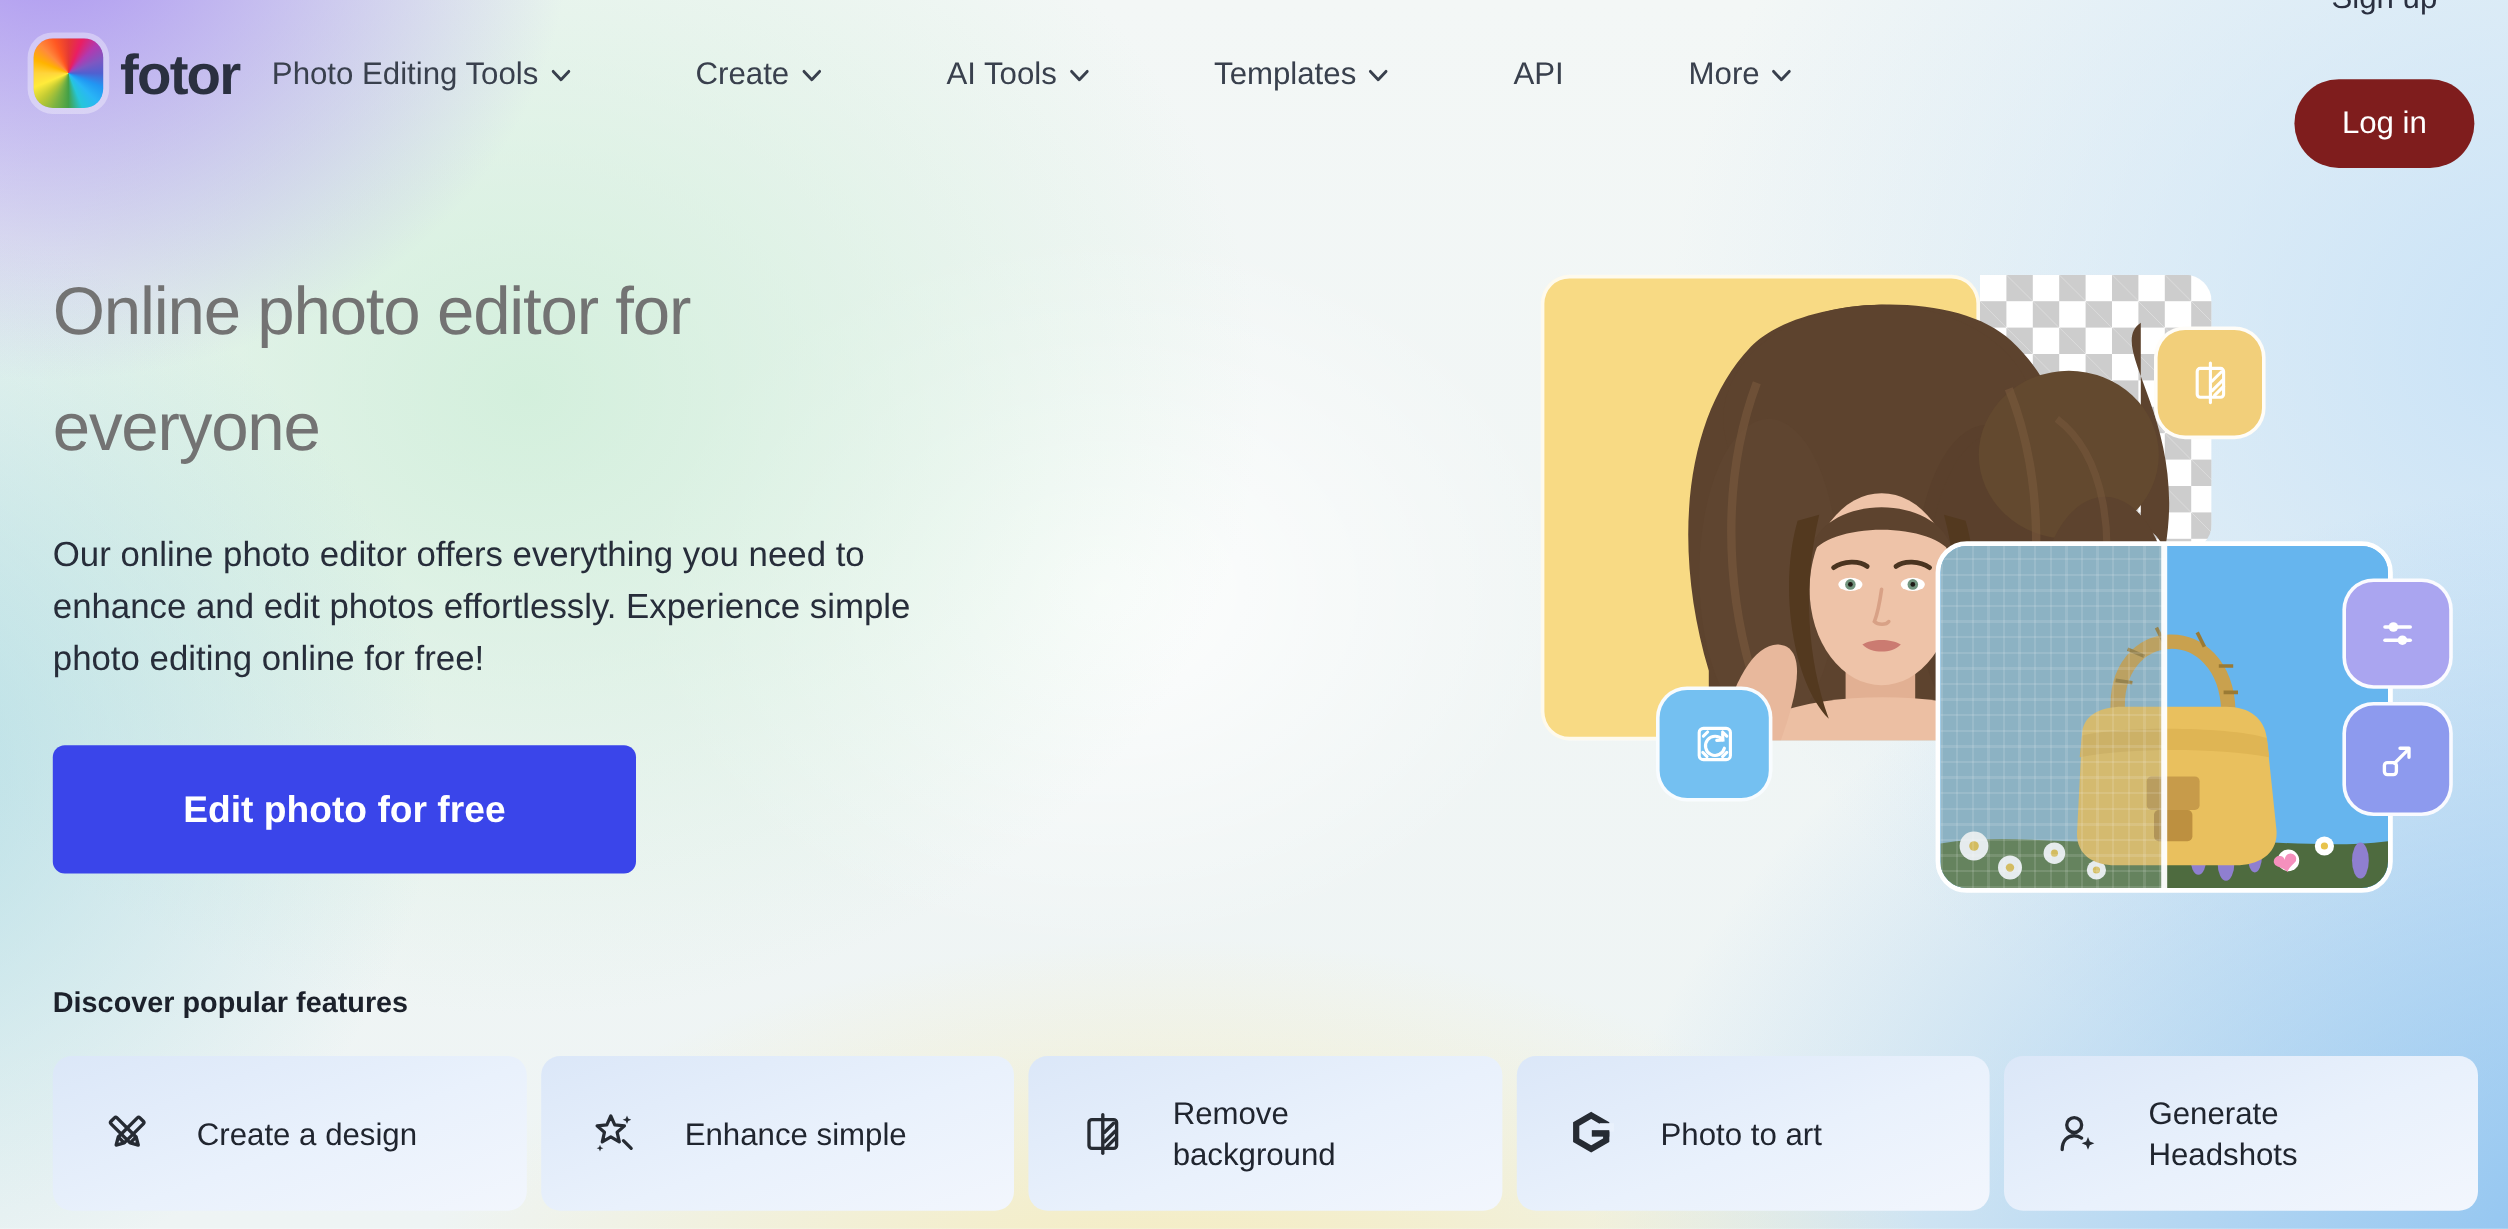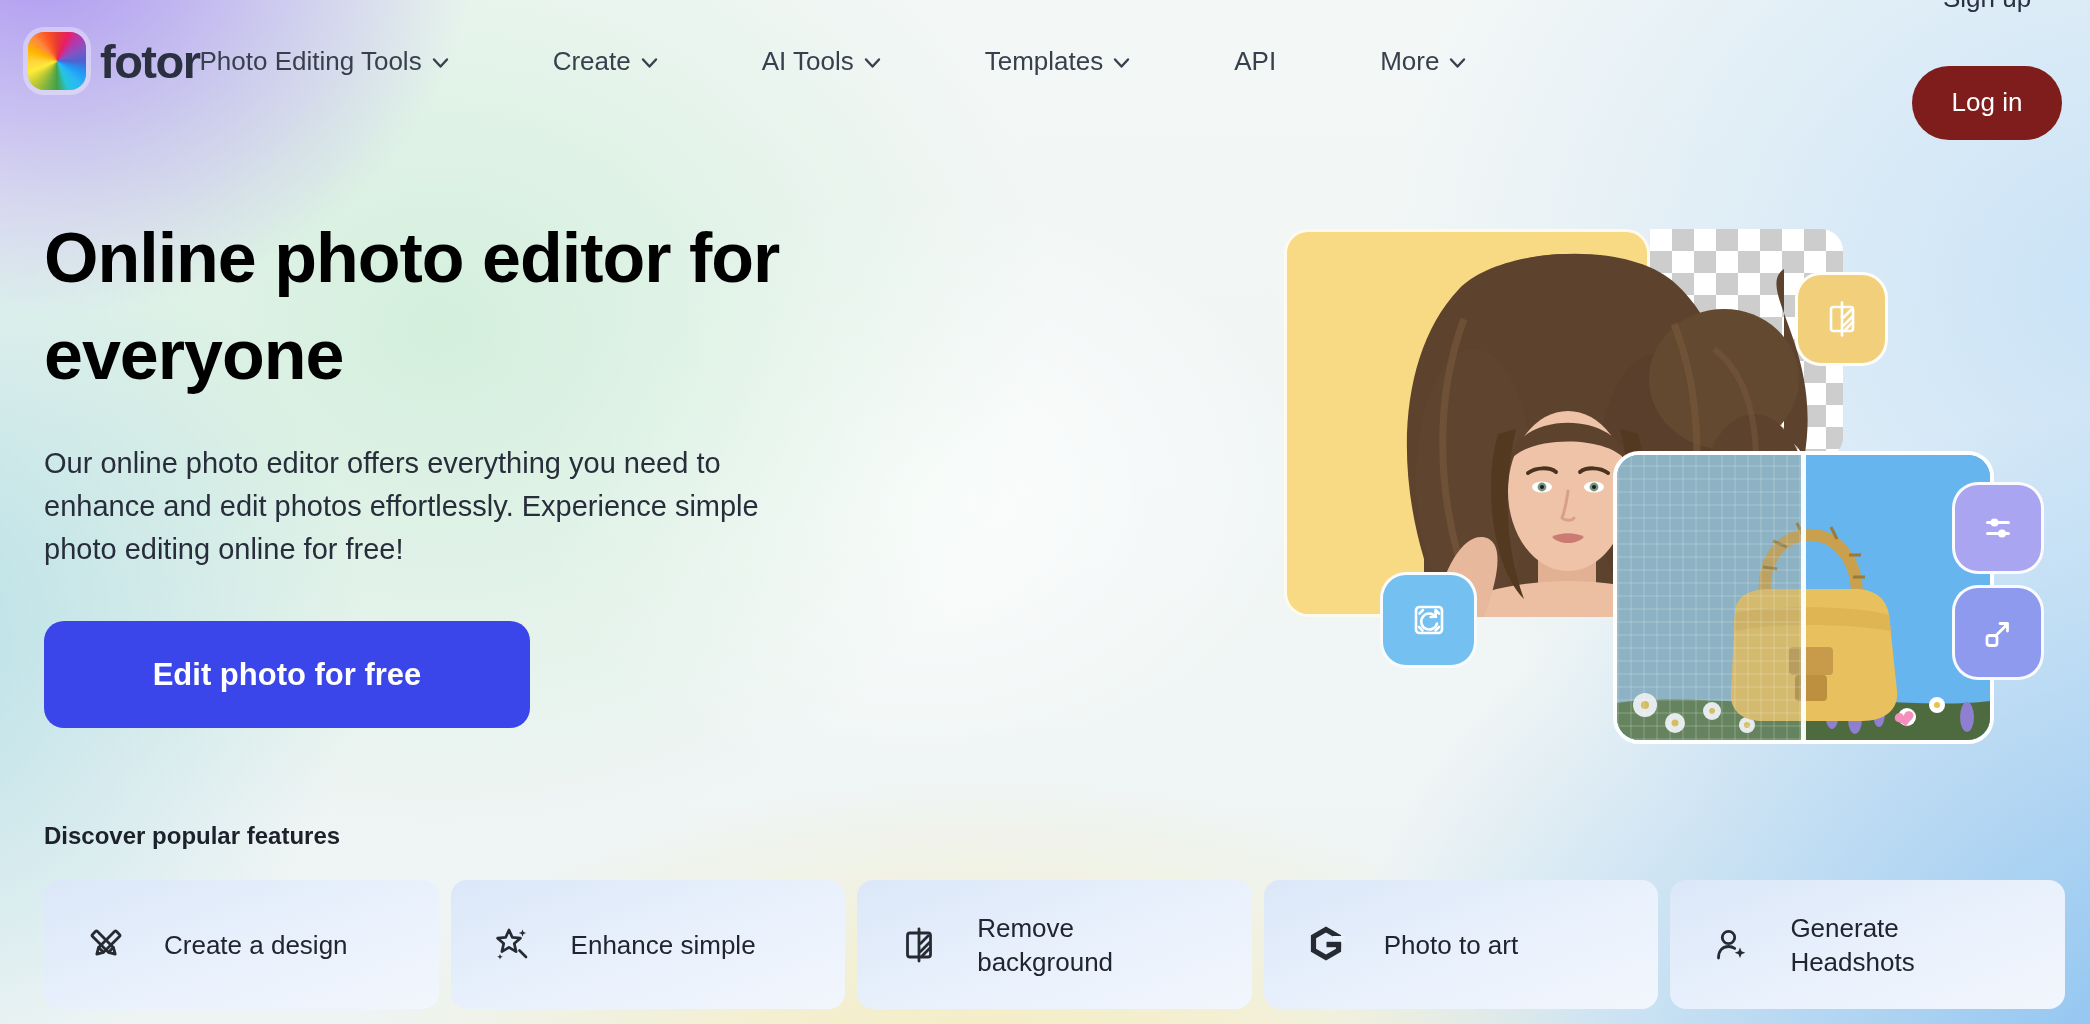--- a/index.html
+++ b/index.html
@@ -12,21 +12,21 @@
       radial-gradient(700px 650px at -6% 62%, rgba(160,214,224,0.75), rgba(160,214,224,0) 70%),
       radial-gradient(850px 720px at 21% 32%, rgba(206,238,216,0.85), rgba(206,238,216,0) 72%),
       radial-gradient(560px 430px at 44% 48%, rgba(255,255,255,0.85), rgba(255,255,255,0) 70%),
       radial-gradient(950px 520px at 47% 112%, rgba(248,233,170,0.9), rgba(248,233,170,0) 70%),
       radial-gradient(1250px 950px at 108% 108%, rgba(120,184,240,0.95), rgba(120,184,240,0) 75%),
       radial-gradient(950px 850px at 102% 28%, rgba(196,224,247,0.9), rgba(196,224,247,0) 78%),
       linear-gradient(180deg, #f3f7f6 0%, #eef4f4 100%);
   }
 
   
-  .header { position:absolute; top:0; left:0; right:0; height:122px; display:flex; align-items:center; padding:0 28px; }
+  .header { position:absolute; top:0; left:0; right:0; height:122px; display:flex; align-items:center; padding:0 28px;gap:27px; }
   .logo { display:flex; align-items:center; cursor:pointer; }
   .logo-mark {
     width:58px; height:58px; border-radius:16px;
     background: conic-gradient(from -90deg,
       #ffd43b, #ffb300, #ff8a3c, #ff5722, #e53935, #e91e63, #b03ab0, #7e57c2,
       #5060d0, #2196f3, #29b6f6, #26c6da, #43a047, #7cb342, #c0ca33, #ffeb3b, #ffd43b);
     box-shadow: 0 0 0 5px rgba(255,255,255,0.35);
   }
   .logo-text { font-size:47px; font-weight:600; color:#2a3040; letter-spacing:-1.5px; margin-left:14px; }
   .nav-links { display:flex; align-items:flex-start; gap:104px; }
@@ -35,24 +35,24 @@
   .nav-right { margin-left:auto; display:flex; align-items:center; gap:52px;flex-direction:column; }
   .signup { font-size:26px; color:#2a3040; cursor:pointer; }
   .login-btn {
     width:150px; height:74px; border-radius:37px; border:none; cursor:pointer;
     background:#7f1d1d; color:#ffffff; font-size:26px; font-family:inherit;
     display:flex; align-items:center; justify-content:center;
   }
 
   
   .hero { position:absolute; left:44px; top:210px; width:1000px; }
-  .hero h1 { font-size:70px; line-height:97px; font-weight:700; color:#000000; letter-spacing:-1px; }
+  .hero h1 { font-size:56px; line-height:97px; font-weight:400; color:#737373; letter-spacing:-1px; }
   .hero p { margin-top:38px; font-size:29px; line-height:43px; color:#272d3a; white-space:pre-line; }
   .cta-btn {
-    margin-top:50px; width:486px; height:107px; border-radius:20px; border:none; cursor:pointer;
+    margin-top:50px; width:486px; height:107px; border-radius:10px; border:none; cursor:pointer;
     background:#3a45ea; color:#ffffff; font-size:31px; font-weight:700; font-family:inherit;
   }
 
   
   .collage { position:absolute; inset:0; pointer-events:none; }
   .checker {
     position:absolute; left:1650px; top:229px; width:193px; height:230px;
     border-radius:0 22px 22px 0; background-color:#ffffff;
     background-image:
       linear-gradient(45deg,#cdcdcd 25%,transparent 25%,transparent 75%,#cdcdcd 75%),

